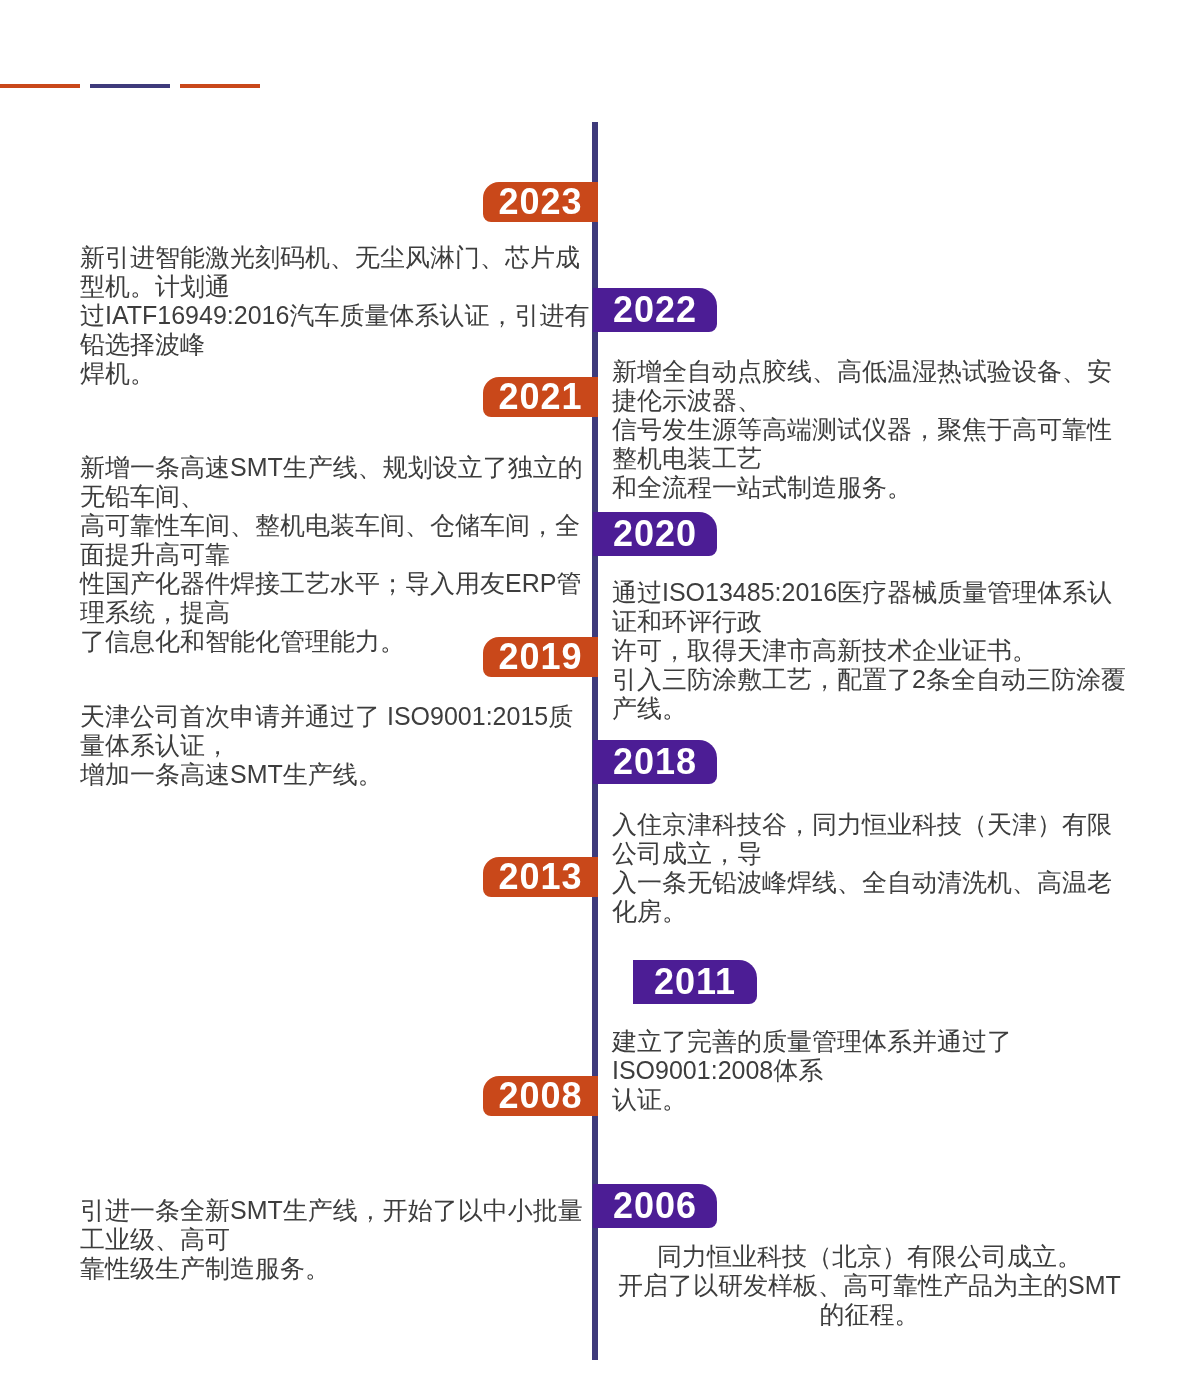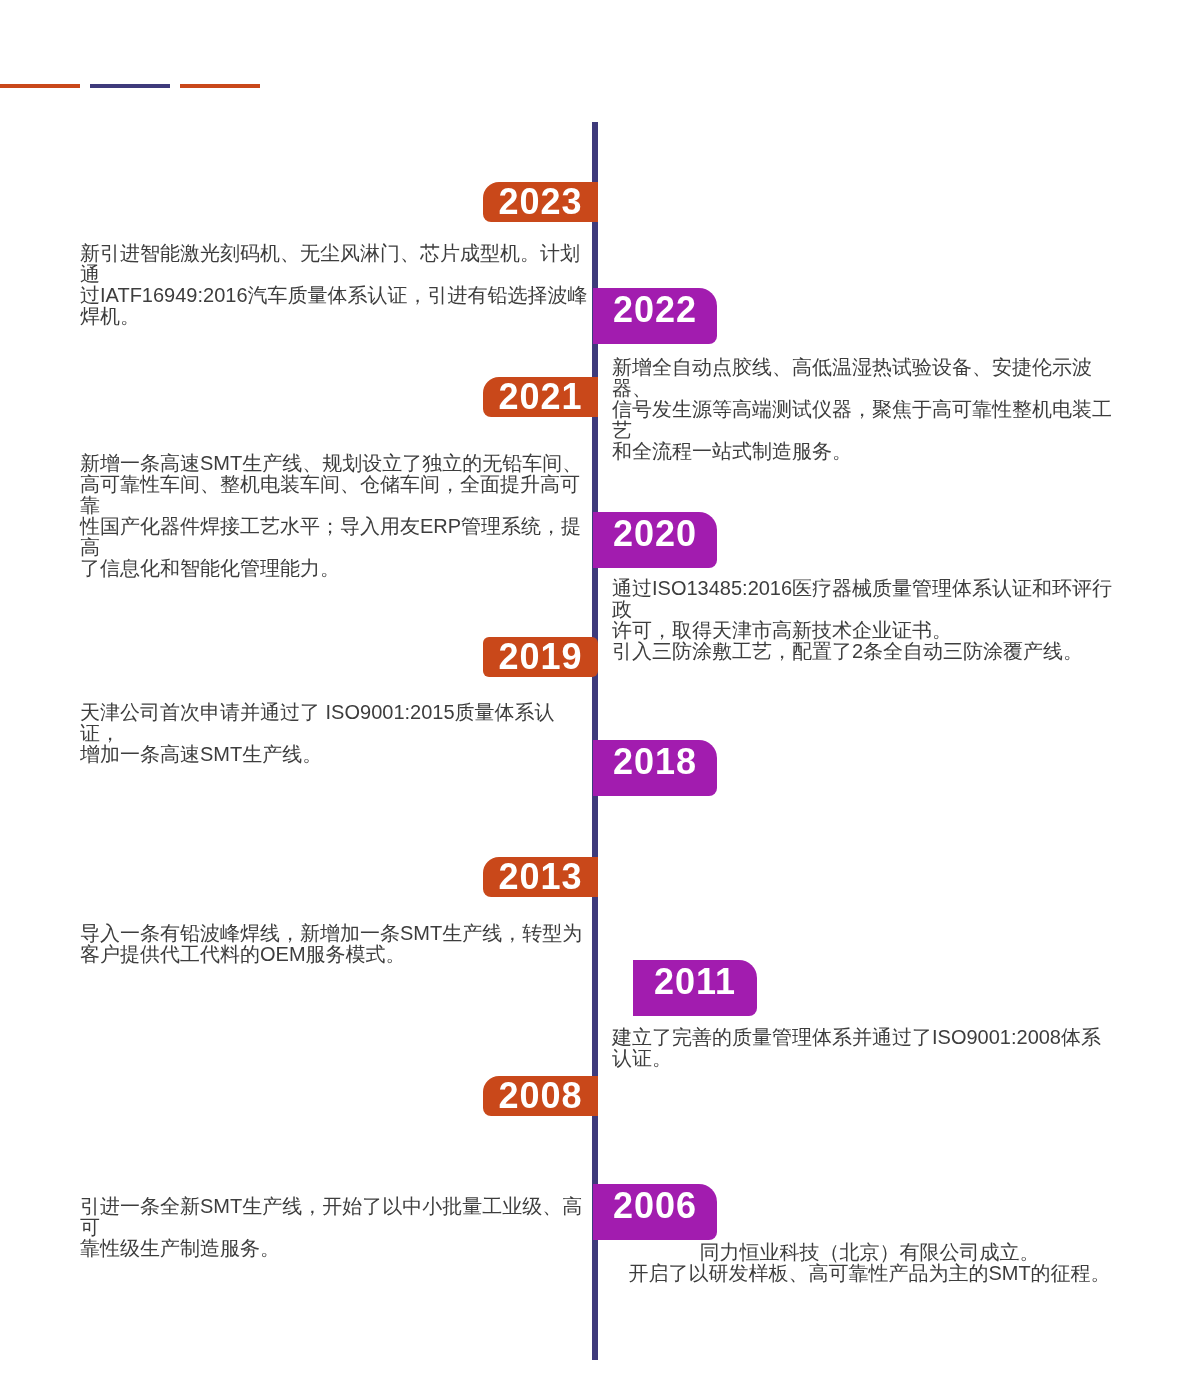--- a/index.html
+++ b/index.html
@@ -57,30 +57,30 @@
     left: 483px;
     width: 115px;
     height: 40px;
     line-height: 40px;
     background: #C9481A;
     border-radius: 16px 0 0 8px;
   }
   .badge-right {
     left: 593px;
     width: 124px;
-    height: 56px;
+    height: 44px;
     line-height: 44px;
-    background: #a21caf;
+    background: #4c1d95;
     border-radius: 0 18px 8px 0;
   }
 
   .desc {
     position: absolute;
-    font-size: 20px;
-    line-height: 21px;
+    font-size: 25px;
+    line-height: 29px;
     color: #3D3D3D;
     white-space: pre-line;
   }
   .desc-left  { left: 80px;  width: 512px; }
   .desc-right { left: 612px; width: 515px; }
 </style>
 </head>
 <body>
 
 <div class="page">
@@ -105,29 +105,29 @@
   <div class="desc desc-left" style="top:453px;">新增一条高速SMT生产线、规划设立了独立的无铅车间、
 高可靠性车间、整机电装车间、仓储车间，全面提升高可靠
 性国产化器件焊接工艺水平；导入用友ERP管理系统，提高
 了信息化和智能化管理能力。</div>
 
   <div class="badge badge-right" style="top:512px;">2020</div>
   <div class="desc desc-right" style="top:578px;">通过ISO13485:2016医疗器械质量管理体系认证和环评行政
 许可，取得天津市高新技术企业证书。
 引入三防涂敷工艺，配置了2条全自动三防涂覆产线。</div>
 
-  <div class="badge badge-left" style="top:637px;border-radius:6px;">2019</div>
+  <div class="badge badge-left" style="top:637px;">2019</div>
   <div class="desc desc-left" style="top:702px;">天津公司首次申请并通过了 ISO9001:2015质量体系认证，
 增加一条高速SMT生产线。</div>
 
   <div class="badge badge-right" style="top:740px;">2018</div>
+  <div class="desc desc-right" style="top:810px;">入住京津科技谷，同力恒业科技（天津）有限公司成立，导
+入一条无铅波峰焊线、全自动清洗机、高温老化房。</div>
 
   <div class="badge badge-left" style="top:857px;">2013</div>
-  <div class="desc desc-left" style="top:923px;">导入一条有铅波峰焊线，新增加一条SMT生产线，转型为
-客户提供代工代料的OEM服务模式。</div>
 
   <div class="badge badge-right" style="top:960px;margin-left:40px;">2011</div>
   <div class="desc desc-right" style="top:1027px;">建立了完善的质量管理体系并通过了ISO9001:2008体系
 认证。</div>
 
   <div class="badge badge-left" style="top:1076px;">2008</div>
   <div class="desc desc-left" style="top:1196px;">引进一条全新SMT生产线，开始了以中小批量工业级、高可
 靠性级生产制造服务。</div>
 
   <div class="badge badge-right" style="top:1184px;">2006</div>

